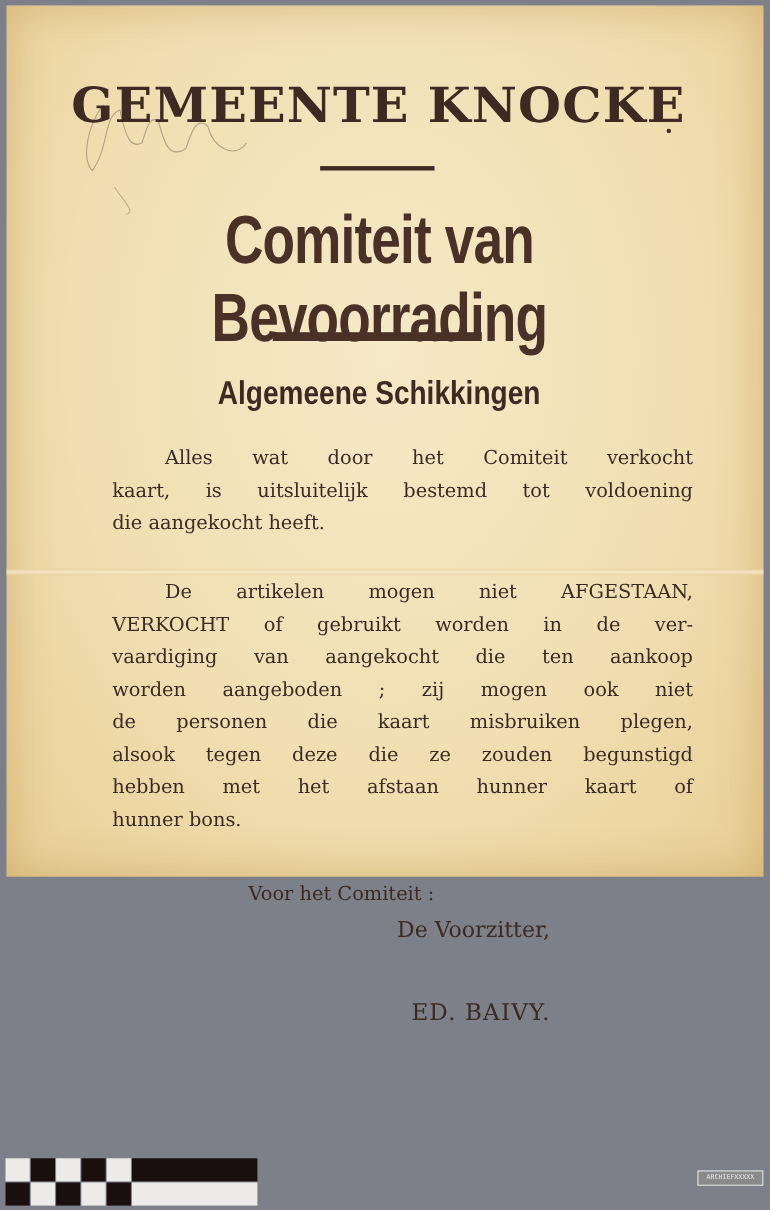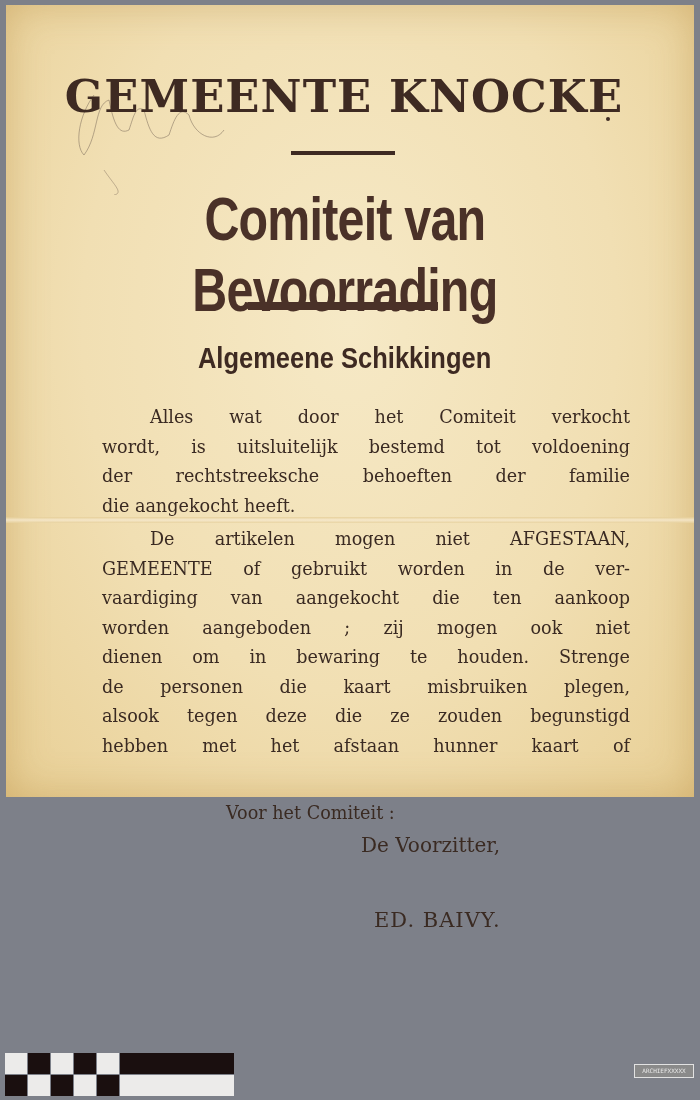--- a/index.html
+++ b/index.html
@@ -82,34 +82,33 @@
   <div class="dot"></div>
   <div class="rule1"></div>
 
   <div class="title2">Comiteit van Bevoorrading</div>
   <div class="rule2"></div>
 
   <div class="subtitle">Algemeene Schikkingen</div>
 
   <div class="body p1">
     <span class="line" style="padding-left:48px">Alles wat door het Comiteit verkocht</span>
-    <span class="line">wordt, is uitsluitelijk bestemd tot voldoening</span>
-    <span class="line">der rechtstreeksche behoeften der familie</span>
+    <span class="line">kaart, is uitsluitelijk bestemd tot voldoening</span>
     <span class="line end">die aangekocht heeft.</span>
   </div>
 
   <div class="body p2">
     <span class="line" style="padding-left:48px">De artikelen mogen niet AFGESTAAN,</span>
-    <span class="line">GEMEENTE of gebruikt worden in de ver-</span>
+    <span class="line">VERKOCHT of gebruikt worden in de ver-</span>
     <span class="line">vaardiging van aangekocht die ten aankoop</span>
     <span class="line">worden aangeboden ; zij mogen ook niet</span>
-    <span class="line">dienen om in bewaring te houden. Strenge</span>
     <span class="line">de personen die kaart misbruiken plegen,</span>
     <span class="line">alsook tegen deze die ze zouden begunstigd</span>
     <span class="line">hebben met het afstaan hunner kaart of</span>
+    <span class="line end">hunner bons.</span>
   </div>
 
   <div class="sig1">Voor het Comiteit :</div>
   <div class="sig2">De Voorzitter,</div>
   <div class="sig3">ED. BAIVY.</div>
 </div>
 
 <div class="scale">
   <div class="c w" style="left:0;top:0"></div>
   <div class="c k" style="left:23px;top:0"></div>

